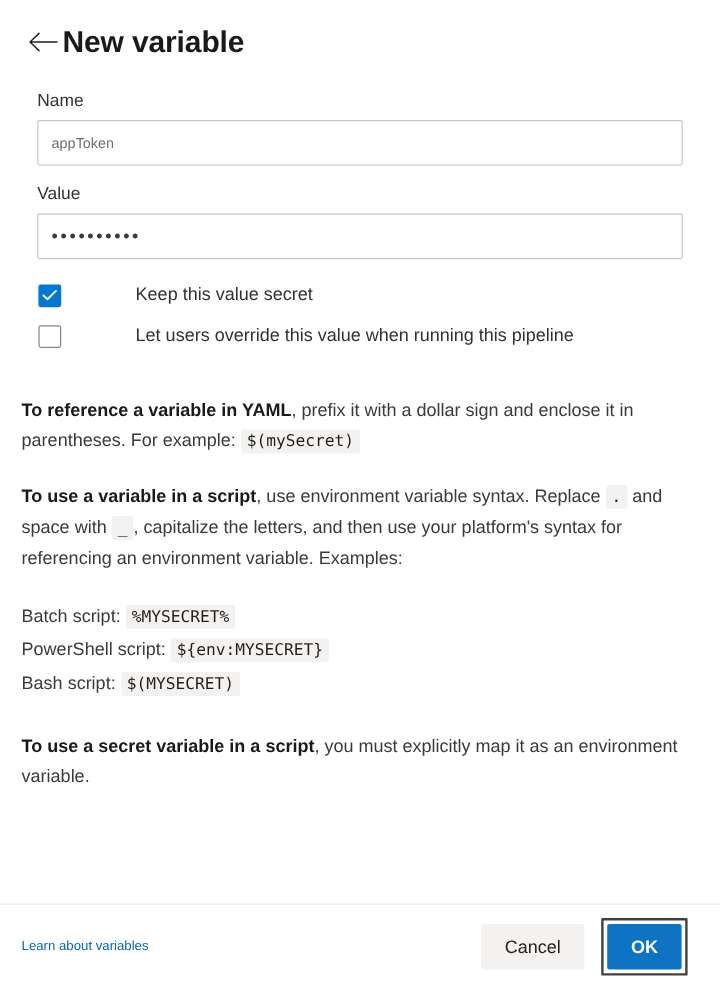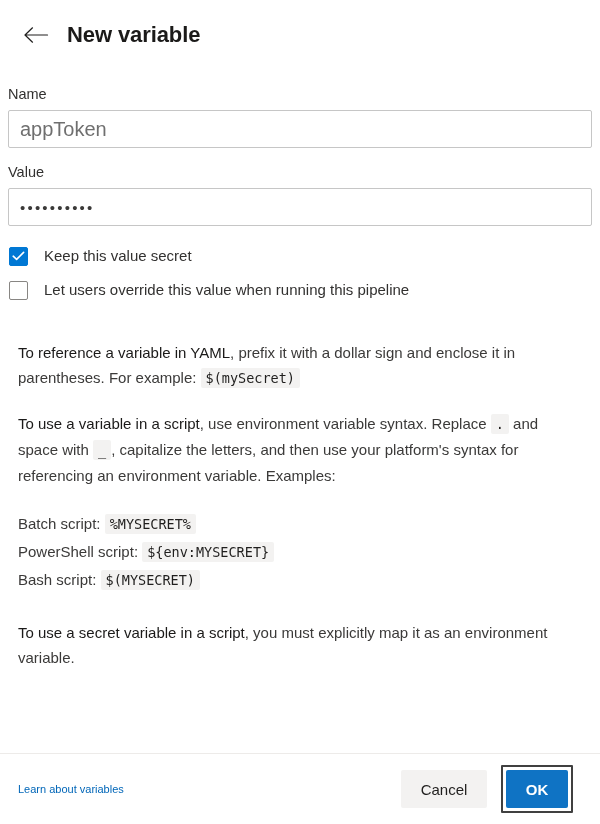--- a/index.html
+++ b/index.html
@@ -37,67 +37,67 @@
     height: 32px;
     display: flex;
     align-items: center;
     justify-content: center;
     cursor: pointer;
     flex: 0 0 auto;
     margin-left: 2px;
   }
   .back-btn svg { display: block; }
   .page-title {
-    font-size: 22px;
+    font-size: 25px;
     font-weight: 600;
     line-height: 32px;
-    margin-left: 15px;
     color: #1b1a19;
     letter-spacing: -0.1px;
     white-space: nowrap;
   }
 
   
   .form-area {
-    padding: 0 8px;
-    margin-top: 32px;
+    padding: 0 31px;
+    margin-top: 22px;
   }
   .field { margin-bottom: 14px; }
   .field-label {
     font-size: 14.5px;
     line-height: 20px;
     color: #323130;
     margin-bottom: 6px;
   }
   .text-input {
     width: 100%;
     height: 38px;
     box-sizing: border-box;
     border: 1px solid #c6c6c6;
     border-radius: 2px;
     background: #ffffff;
     padding: 0 11px;
     font-family: "Liberation Sans", sans-serif;
-    font-size: 20px;
+    font-size: 12px;
     color: #6f6f6f;
     outline: none;
   }
   .text-input.secret {
     letter-spacing: 2.2px;
     font-size: 15px;
     color: #3b3a39;
   }
 
   
   .checkbox-row {
     display: flex;
     align-items: center;
     margin: 0 0 0 0;
     padding: 6px 0;
     cursor: pointer;
+    gap: 46px;
   }
   .checkbox-row + .checkbox-row { padding-top: 8px; }
   .cbox {
     width: 19px;
     height: 19px;
     box-sizing: border-box;
     border: 1px solid #888683;
     border-radius: 2px;
     background: #ffffff;
     flex: 0 0 auto;
@@ -127,21 +127,21 @@
     margin: 0 0 20px 0;
     font-size: 15px;
     line-height: 25px;
     color: #3b3a39;
   }
   .help p.examples {
     margin: 0;
     line-height: 27px;
   }
   .help b {
-    font-weight: 400;
+    font-weight: 700;
     color: #1b1a19;
   }
   code {
     font-family: "DejaVu Sans Mono", monospace;
     font-size: 13.5px;
     background: #f3f2f1;
     border-radius: 2px;
     padding: 2px 5px;
     color: #201f1e;
     white-space: pre;

